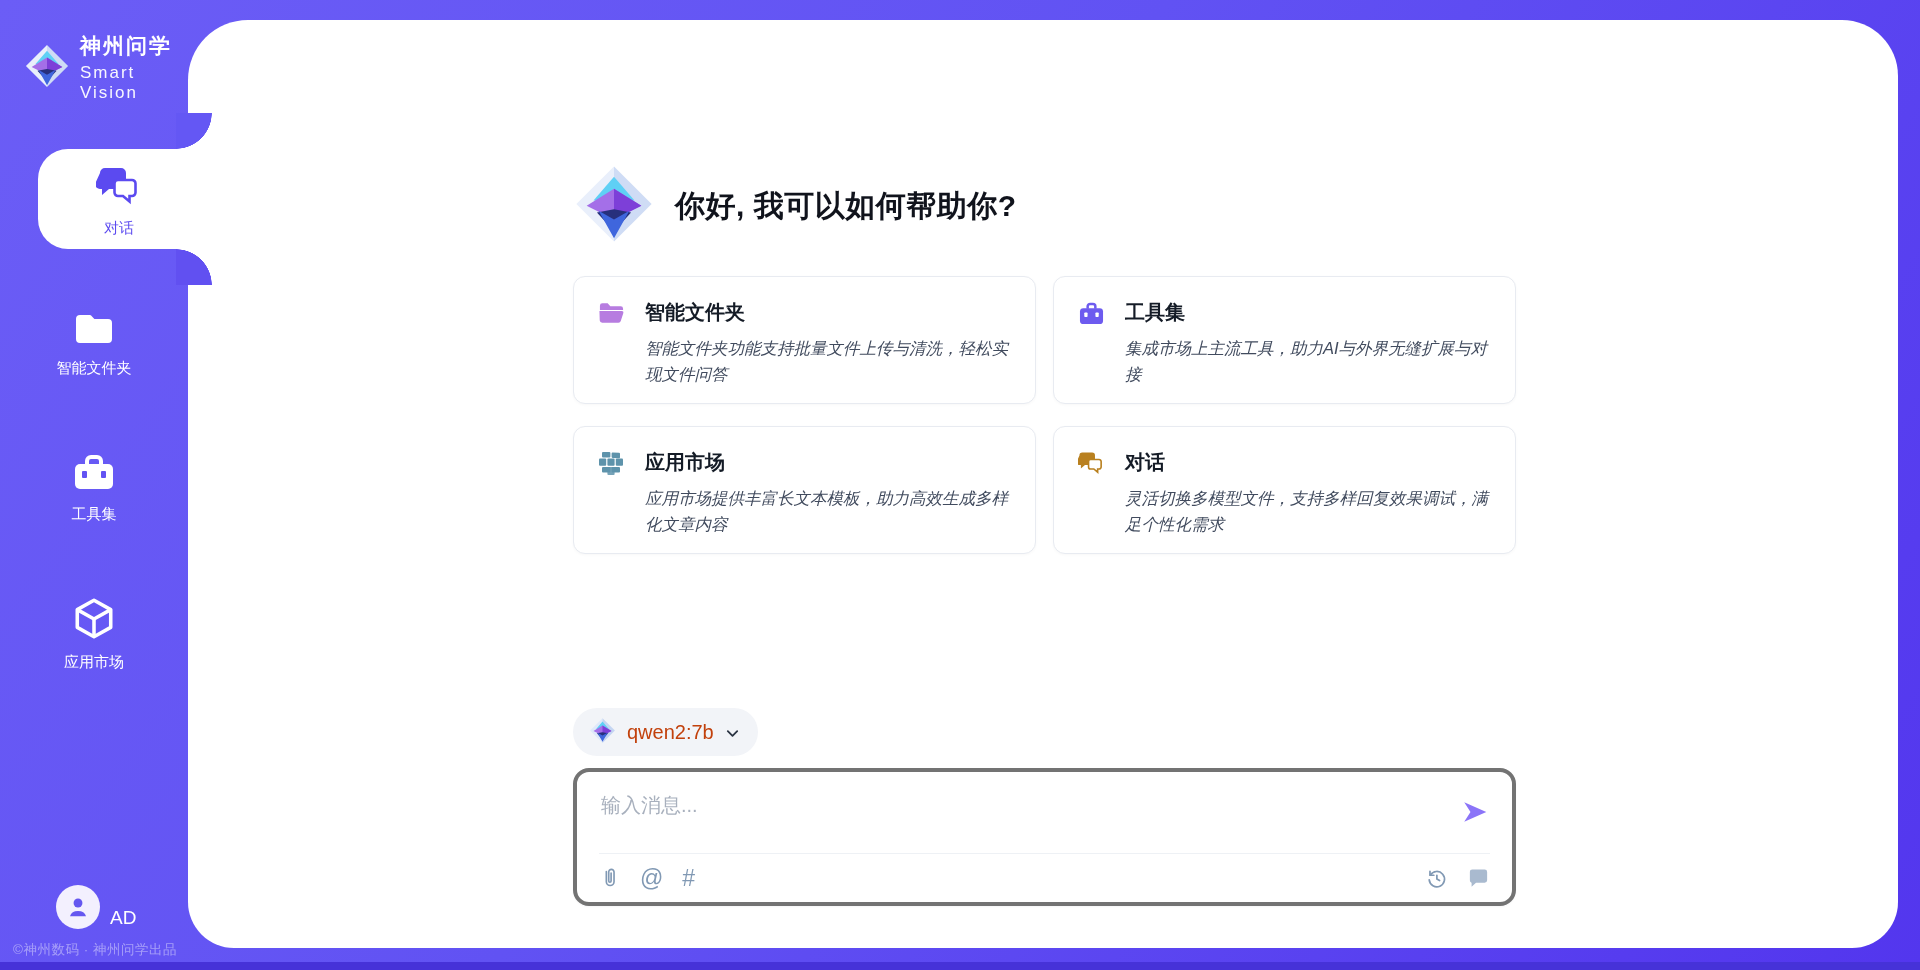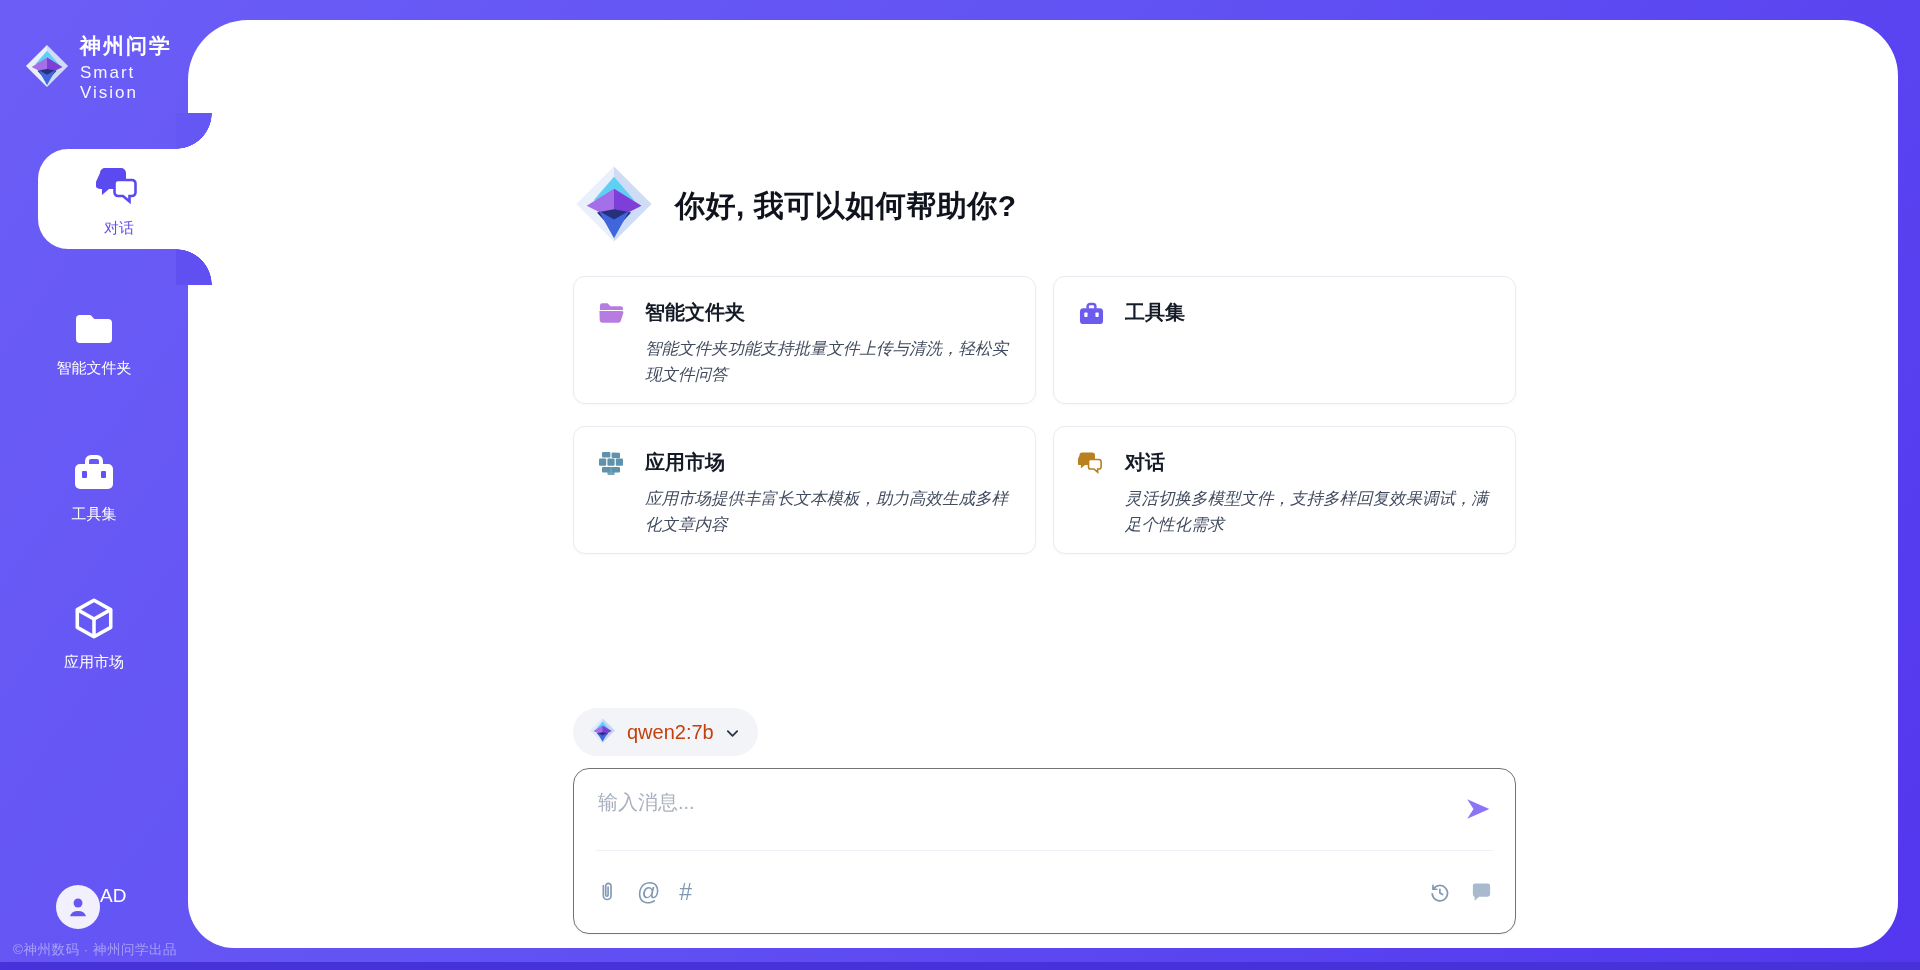--- a/index.html
+++ b/index.html
@@ -31,21 +31,21 @@
     position:absolute; left:38px; top:133px; width:162px; height:100px;
     background:#fff; border-radius:30px 0 0 30px; z-index:3;
     text-align:center; padding-top:16px; cursor:pointer;
   }
   .nav-pill::before,.nav-pill::after{
     content:""; position:absolute; right:-12px; width:36px; height:36px; pointer-events:none;
   }
   .nav-pill::before{ top:-36px;  background:radial-gradient(circle at 0 0,   #6457f4 0 35.5px, #ffffff 36px); }
   .nav-pill::after { bottom:-36px;background:radial-gradient(circle at 0 100%,#6150f1 0 35.5px, #ffffff 36px); }
   .nav-pill .nav-label{ font-size:15px; color:#5b4af0; margin-top:6px; font-weight:500; }
-  .side-footer{ position:absolute; left:56px; top:869px; display:flex; align-items:flex-start; gap:0; }
+  .side-footer{ position:absolute; left:56px; top:869px; display:flex; align-items:flex-end; gap:10px; }
   .avatar{ width:44px; height:44px; border-radius:50%; background:#f3f0fe; display:flex; align-items:center; justify-content:center; }
   .user-initials{ color:#fff; font-size:19px; font-weight:500; }
   .copyright{ position:absolute; left:13px; top:925px; font-size:13.5px; color:rgba(255,255,255,.42); letter-spacing:.5px; white-space:nowrap; }
   
   .content{ position:absolute; left:188px; top:20px; right:22px; bottom:22px; z-index:4;padding-left:12px; }
   .greeting{ position:absolute; left:385px; top:143px; display:flex; align-items:center; gap:20px; }
   .greeting-text{ font-size:30px; font-weight:700; color:#10131c; letter-spacing:.5px; }
   .cards{
     position:absolute; left:385px; top:256px; width:943px;
     display:grid; grid-template-columns:1fr 1fr; column-gap:17px; row-gap:22px;
@@ -58,22 +58,22 @@
   .card-icon{ width:27px; flex:0 0 27px; margin-top:2px; }
   .card-title{ font-size:20px; font-weight:700; color:#141b26; }
   .card-desc{ font-size:16.5px; color:#414b5e; margin-top:9px; line-height:1.58;font-style:italic; }
   .model-pill{
     position:absolute; left:385px; top:688px; height:48px;
     background:#f2f4f8; border-radius:26px; display:flex; align-items:center;
     gap:11px; padding:0 18px 0 16px; cursor:pointer;
   }
   .model-name{ font-size:20px; color:#c2410c; }
   .composer{
-    position:absolute; left:385px; top:748px; width:943px; height:166px;
-    background:#fff; border:1px solid #737373; border-radius:16px;
+    position:absolute; left:385px; top:748px; width:943px; height:138px;
+    background:#fff; border:4px solid #737373; border-radius:16px;
     box-shadow:0 1px 2px rgba(16,24,40,.04);
   }
   .composer-input{
     position:absolute; left:0; top:0; width:100%; height:80px;
     border:none; outline:none; resize:none; background:transparent;
     font-family:"Liberation Sans","DejaVu Sans",sans-serif;
     font-size:20px; color:#333a47; padding:20px 70px 0 24px;
   }
   .composer-input::placeholder{ color:#a8b0bd; }
   .send-btn{ position:absolute; right:22px; top:26px; width:30px; height:30px; cursor:pointer; border:none; background:transparent; }
@@ -203,20 +203,21 @@
       <span class="card-icon">
         <svg width="27" height="25" viewBox="0 0 28 26">
           <path d="M10 8 v-2.5 a2.5 2.5 0 0 1 2.5-2.5 h3 a2.5 2.5 0 0 1 2.5 2.5 V8" fill="none" stroke="#6d5bef" stroke-width="2.6"></path>
           <rect x="2" y="7.5" width="24" height="16.5" rx="3.5" fill="#6d5bef"></rect>
           <rect x="6.5" y="12" width="3.4" height="4.6" rx=".8" fill="#ffffff"></rect>
           <rect x="18.1" y="12" width="3.4" height="4.6" rx=".8" fill="#ffffff"></rect>
         </svg>
       </span>
       <span>
         <div class="card-title">工具集</div>
+        <div class="card-desc">集成市场上主流工具，助力AI与外界无缝扩展与对接</div>
       </span>
     </div>
 
     <div class="card">
       <span class="card-icon">
         <svg width="26" height="26" viewBox="0 0 26 26" fill="#5e93ab">
           <rect x="4" y="1" width="8.4" height="5.4" rx="1"></rect>
           <rect x="13.6" y="1" width="8.4" height="5.4" rx="1" transform="skewY(2)"></rect>
           <rect x="1" y="7.6" width="7.2" height="7.2" rx="1"></rect>
           <rect x="9.4" y="7.6" width="7.2" height="7.2" rx="1"></rect>

